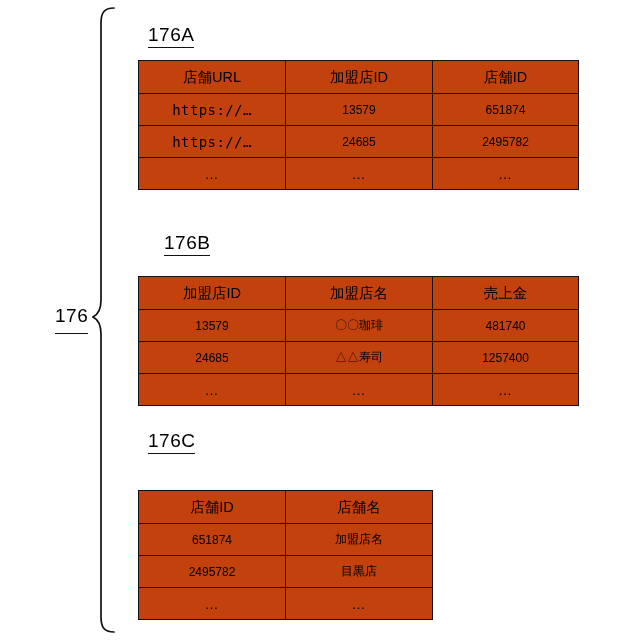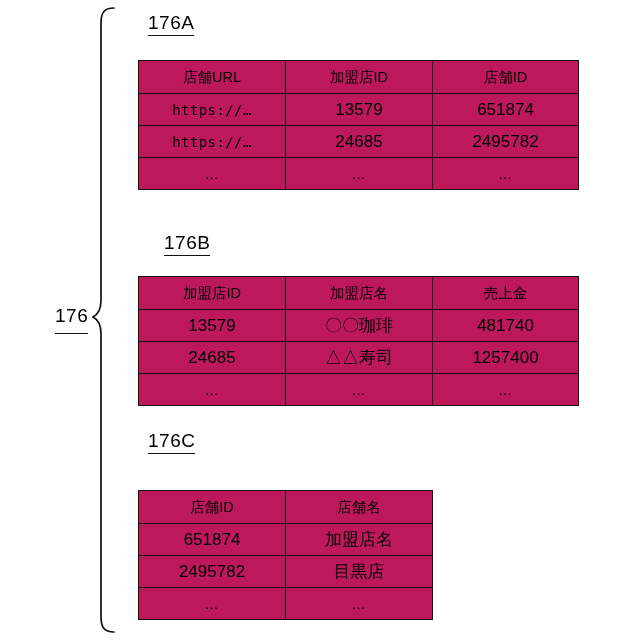--- a/index.html
+++ b/index.html
@@ -45,27 +45,27 @@
     border-bottom: 1.6px solid #111;
     padding-bottom: 1px;
     line-height: 1.15;
   }
 
   
   table.fig {
     position: absolute;
     border-collapse: collapse;
     table-layout: fixed;
-    background: #be185d;
+    background: #c2410c;
   }
   table.fig td {
     border: 1.6px solid #111;
     text-align: center;
     vertical-align: middle;
-    font-size: 17px;
+    font-size: 12px;
     padding: 0;
     height: 31px;
     font-family: "Liberation Sans", sans-serif;
   }
   table.fig td.hdr {
     font-size: 14.5px;
     height: 32px;
   }
   table.fig td.mono {
     font-family: "DejaVu Sans Mono", monospace;
@@ -77,21 +77,21 @@
     font-size: 14px;
     letter-spacing: 1px;
     height: 31px;
   }
 
   
   #tbl-176a { left: 138px; top: 60px;  width: 440px; }
   #tbl-176b { left: 138px; top: 276px; width: 440px; }
   #tbl-176c { left: 138px; top: 490px; width: 294px; }
 
-  #lbl-176a { left: 148px; top: 12px; }
+  #lbl-176a { left: 148px; top: 24px; }
   #lbl-176b { left: 164px; top: 232px; }
   #lbl-176c { left: 148px; top: 430px; }
 </style>
 </head>
 <body>
 
 <div id="canvas">
 
   <div class="brace">
     <svg width="36" height="628" viewBox="0 0 36 628" xmlns="http://www.w3.org/2000/svg">

